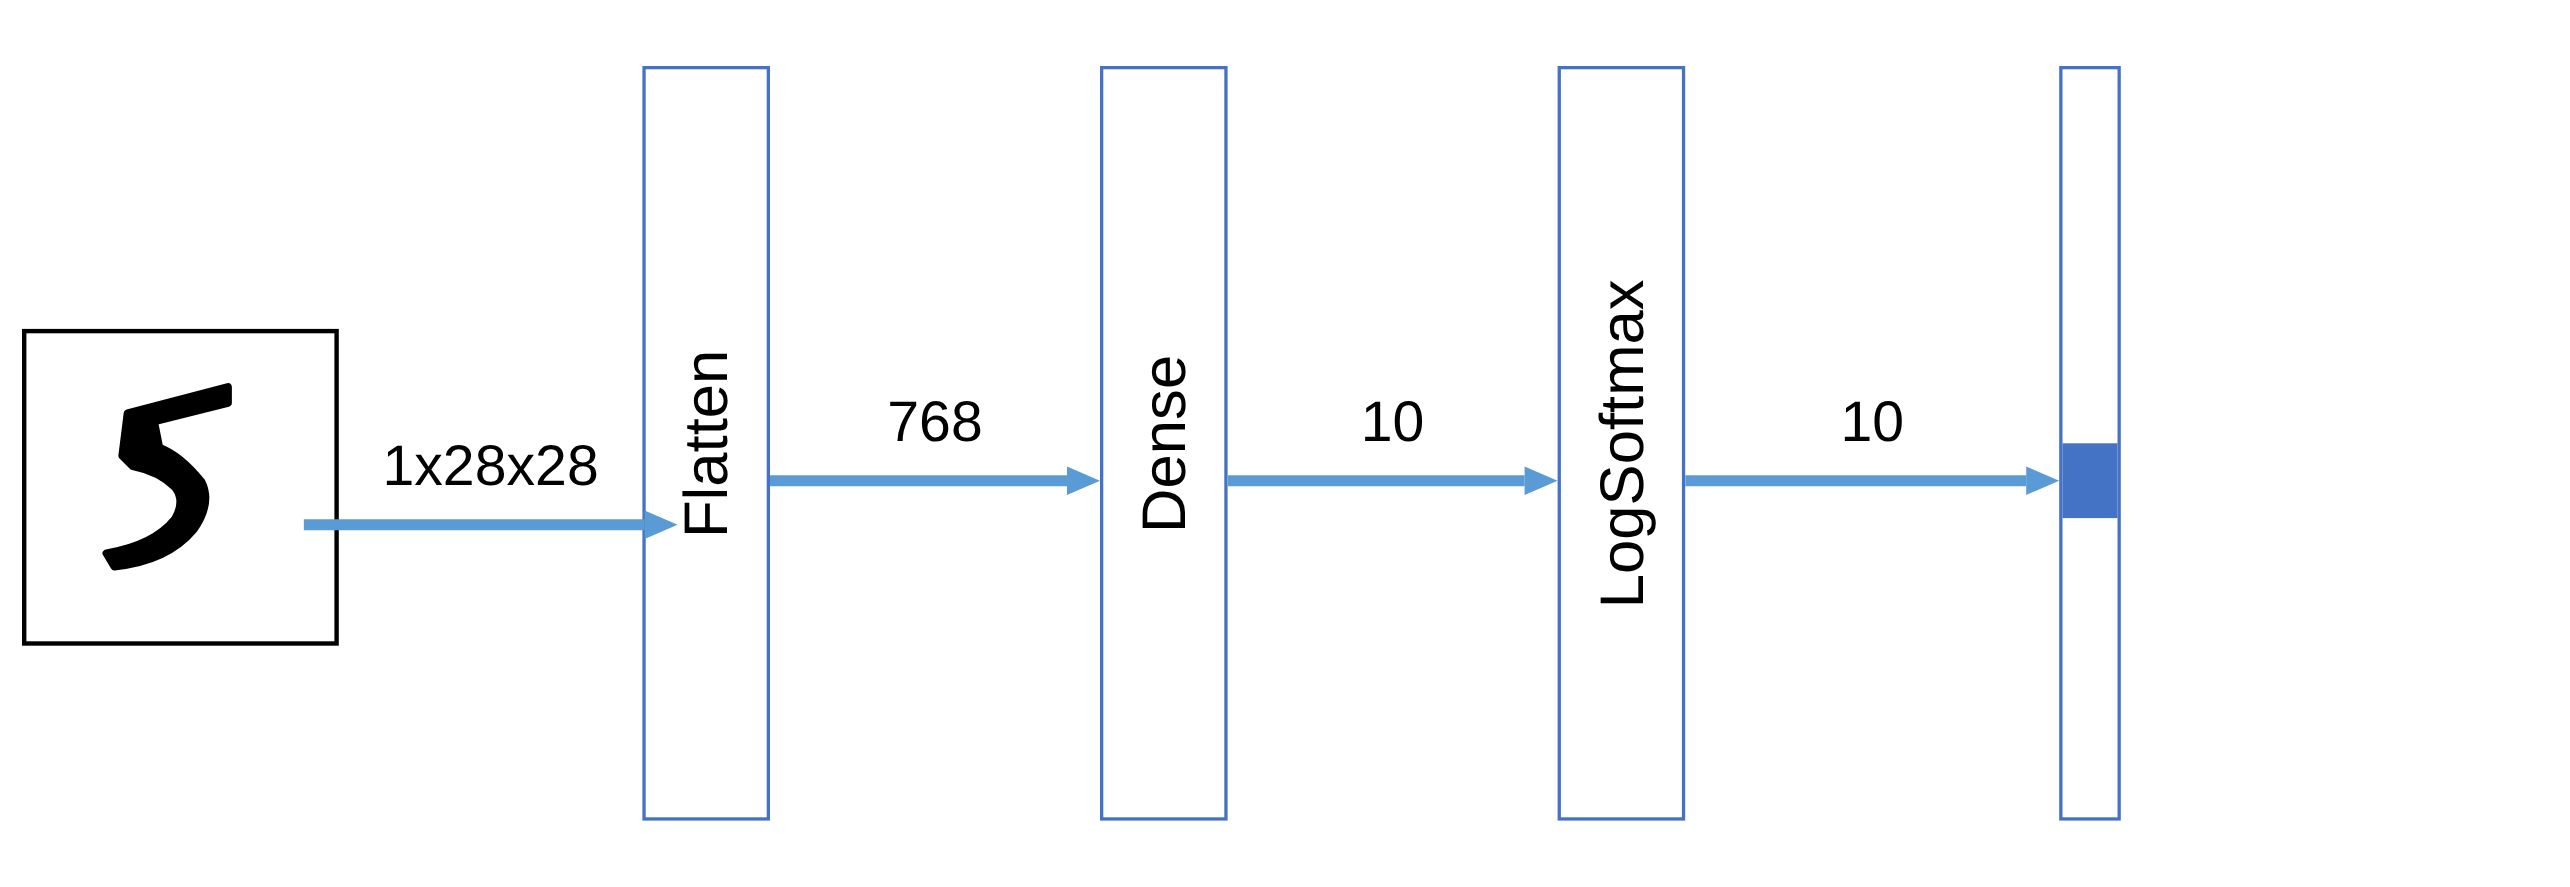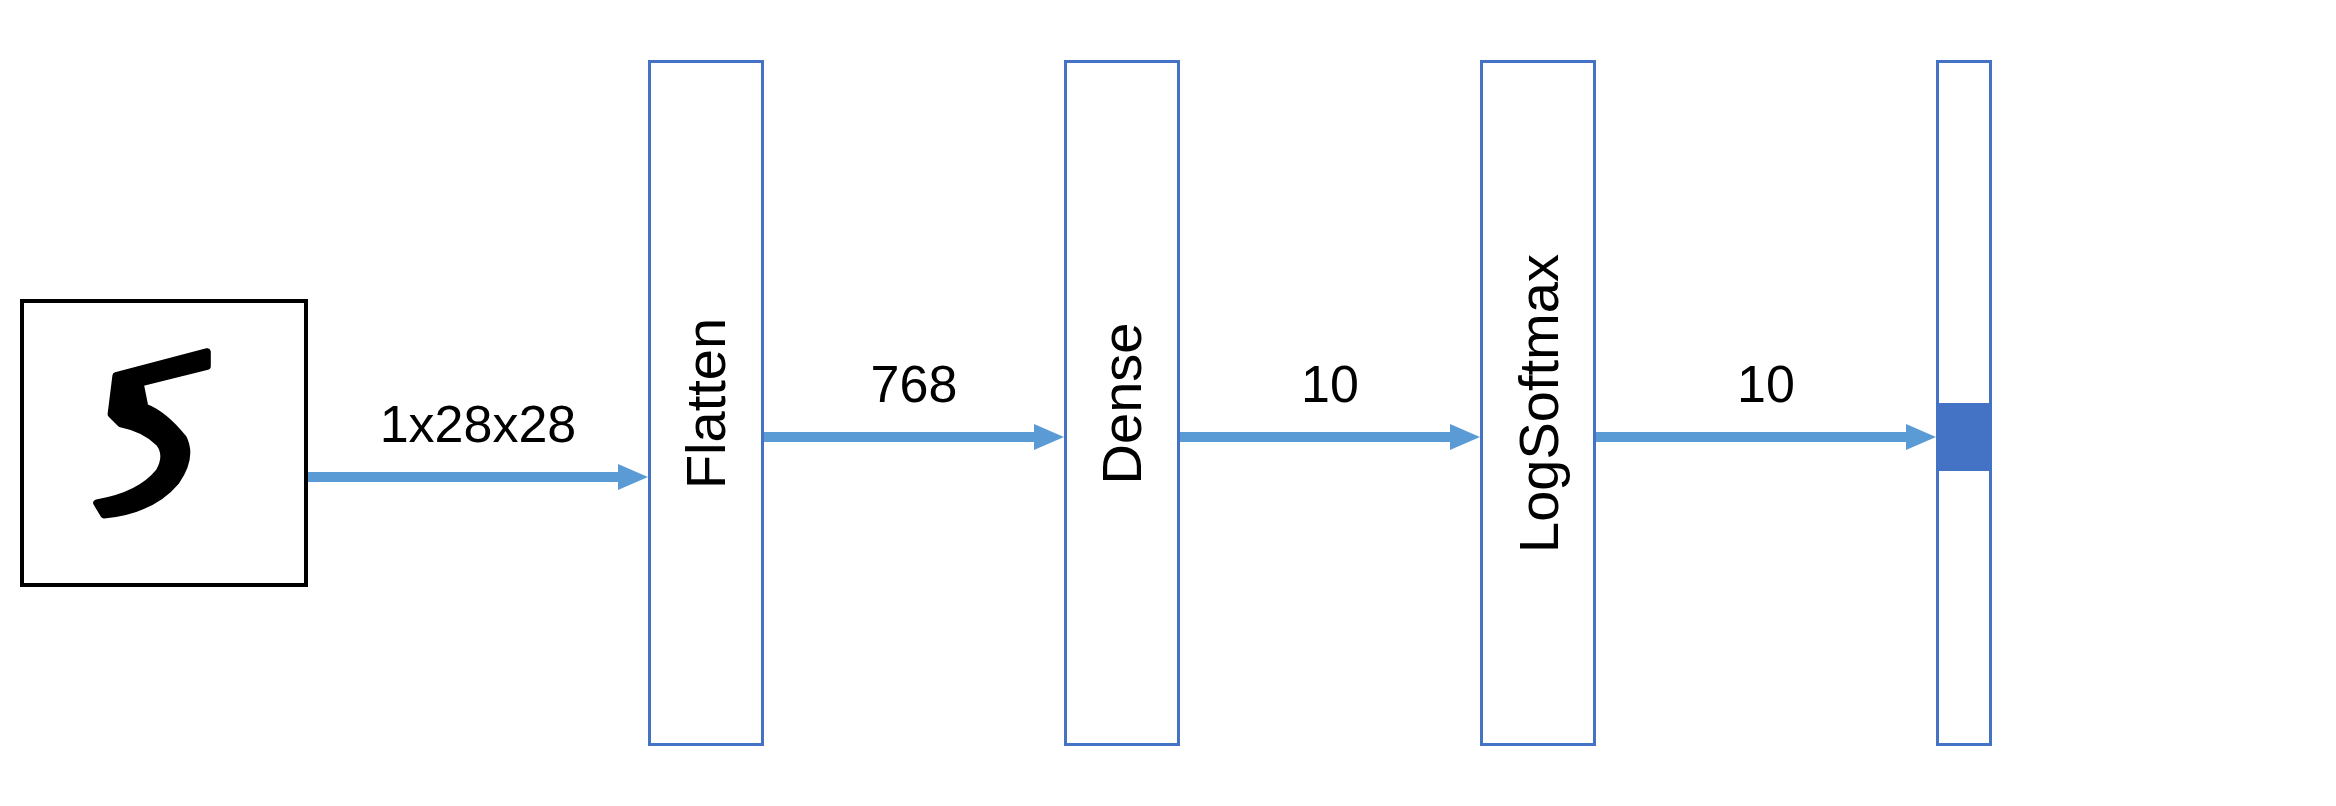--- a/index.html
+++ b/index.html
@@ -86,21 +86,21 @@
       font-size: 52px;
       color: #000;
       margin-bottom: 8px;
       font-family: Arial, sans-serif;
     }
     
     .arrow-svg {
       display: block;
     }
     
-    .arrow1 { width: 340px; margin-top: 80px; }
+    .arrow1 { width: 276px; margin-top: 80px; }
     .arrow2 { width: 300px; }
     .arrow3 { width: 300px; }
     .arrow4 { width: 340px; }
   </style>
 </head>
 <body>
 
 <div class="diagram-container">
 
   <div class="input-box">

